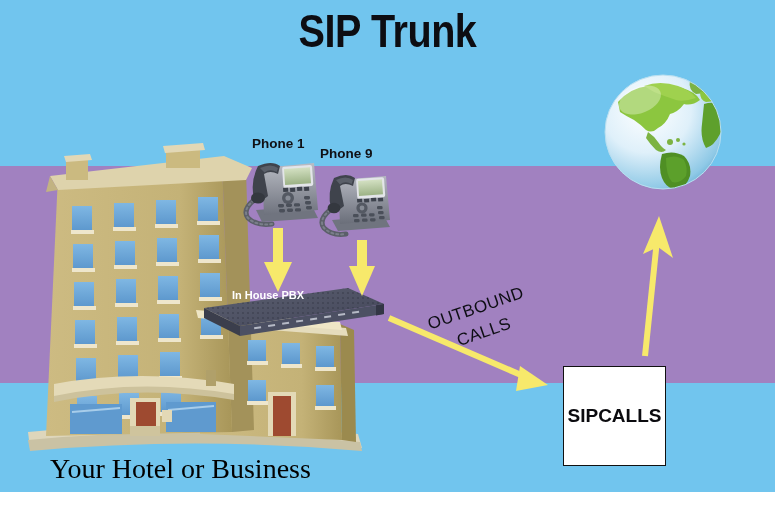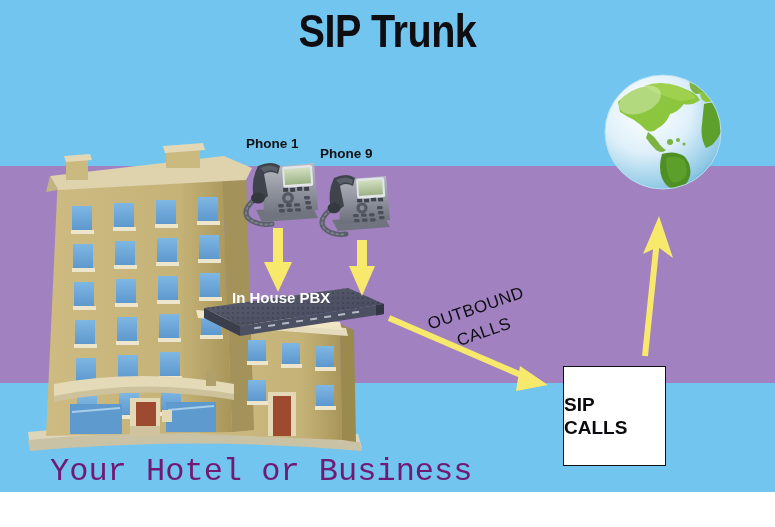--- a/index.html
+++ b/index.html
@@ -68,29 +68,29 @@
   .phone2-wrap { position: absolute; left: 316px; top: 166px; width: 80px; height: 74px; }
 
   .phone-label {
     position: absolute;
     font-size: 13.5px;
     font-weight: bold;
     color: #101014;
     white-space: nowrap;
     font-family: "Liberation Sans", sans-serif;
   }
-  #phone1-label { left: 246px; top: 136px; }
+  #phone1-label { left: 252px; top: 136px; }
   #phone2-label { left: 320px; top: 146px; }
 
   
   .pbx-wrap { position: absolute; left: 196px; top: 286px; width: 192px; height: 55px; }
   .pbx-label {
     position: absolute;
     left: 232px; top: 289px;
-    font-size: 15px;
+    font-size: 11px;
     font-weight: bold;
     color: #ffffff;
     white-space: nowrap;
     font-family: "Liberation Sans", sans-serif;
     z-index: 9;
   }
 
   
   .arrows {
     position: absolute;
@@ -115,37 +115,38 @@
   }
 
   
   .sip-box {
     position: absolute;
     left: 563px; top: 366px;
     width: 101px; height: 98px;
     background: #ffffff;
     border: 1px solid #111111;
     display: flex;
-    flex-direction: column;
+    flex-direction: row;
+    align-items: center;
     justify-content: center;
     font-size: 19px;
     font-weight: bold;
     color: #0b0b0f;
     line-height: 1.22;
     font-family: "Liberation Sans", sans-serif;
   }
 
   
   .caption {
     position: absolute;
     left: 50px; top: 453px;
-    font-size: 32px;
-    color: #701a75;
+    font-size: 28px;
+    color: #000000;
     white-space: nowrap;
-    font-family: Liberation Mono, monospace;
+    font-family: Liberation Serif, serif;
   }
 </style>
 </head>
 <body>
 
 <div id="canvas">
 
   <div class="band-sky-top"></div>
   <div class="band-purple"></div>
   <div class="band-sky-bottom"></div>

